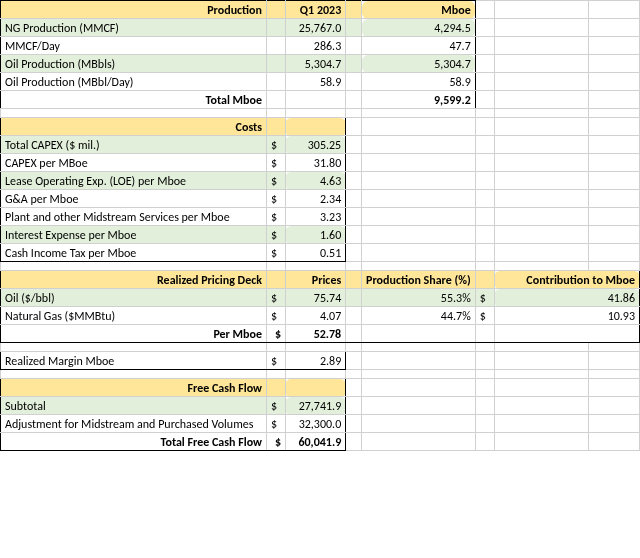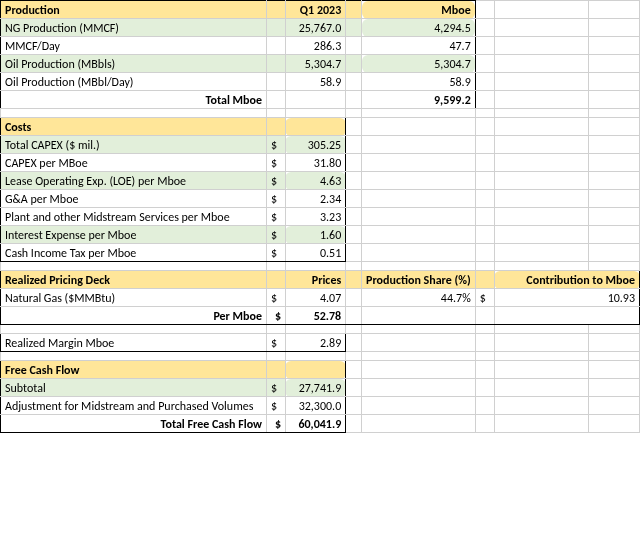--- a/index.html
+++ b/index.html
@@ -26,21 +26,21 @@
   
   .cA { width: 266px; }
   .cB { width: 14px; }
   .cC { width: 60px; }
   .cD { width: 14px; }
   .cE { width: 102px; }
   .cF { width: 14px; }
   .cG { width: 104px; }
   .cH { width: 52px; }
 
-  .hdr { background: #ffe699 !important; font-weight: bold; }
+  .hdr { background: #ffe699 !important; font-weight: bold; text-align: right; }
   .grn { background: #e2efda !important; }
   .bold { font-weight: bold; text-align: right; }
   .right { text-align: right; margin-left: 15px; }
 
   
   .bt { border-top: 1.5px solid #000 !important; }
   .bb { border-bottom: 1.5px solid #000 !important; }
   .bl { border-left: 1.5px solid #000 !important; }
   .br { border-right: 1.5px solid #000 !important; border-radius: 6px; }
 
@@ -221,20 +221,29 @@
   <tr>
     <td class="cA hdr bt bl">Realized Pricing Deck</td>
     <td class="cB hdr bt"></td>
     <td class="cC hdr bt right">Prices</td>
     <td class="cD hdr bt"></td>
     <td class="cE hdr bt right">Production Share (%)</td>
     <td class="cF hdr bt"></td>
     <td class="cG hdr bt br right" colspan="2">Contribution to Mboe</td>
   </tr>
   <tr>
+    <td class="cA grn bl">Oil ($/bbl)</td>
+    <td class="cB grn">$</td>
+    <td class="cC grn right">75.74</td>
+    <td class="cD grn"></td>
+    <td class="cE grn right">55.3%</td>
+    <td class="cF grn">$</td>
+    <td class="cG grn br right" colspan="2">41.86</td>
+  </tr>
+  <tr>
     <td class="cA bl">Natural Gas ($MMBtu)</td>
     <td class="cB">$</td>
     <td class="cC right">4.07</td>
     <td class="cD"></td>
     <td class="cE right">44.7%</td>
     <td class="cF">$</td>
     <td class="cG br right" colspan="2">10.93</td>
   </tr>
   <tr>
     <td class="cA bold bl bb">Per Mboe</td>

